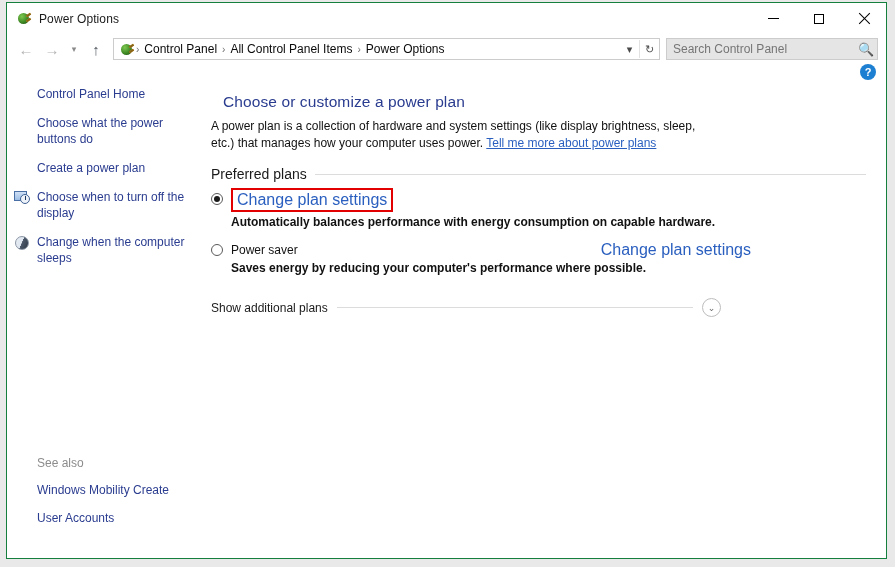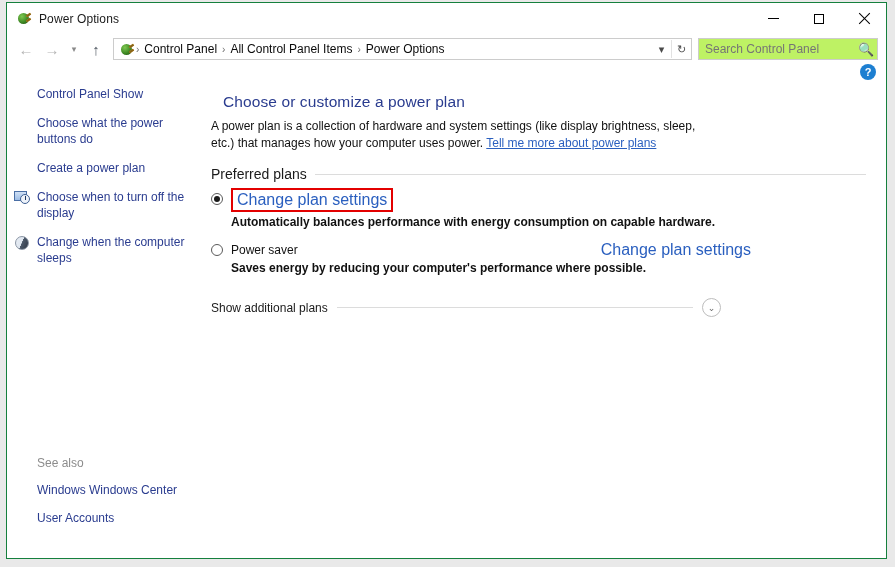--- a/index.html
+++ b/index.html
@@ -163,25 +163,25 @@
     align-items: center;
     justify-content: center;
     font-size: 11px;
     color: #4a4a4a;
     flex: none;
     cursor: default;
   }
   .addr-div { width: 1px; height: 18px; background: #e2e2e2; flex: none; }
 
   #searchbox {
-    width: 180px;
+    width: 212px;
     height: 22px;
     margin-left: 6px;
     border: 1px solid #cccccc;
-    background: #bef264;
+    background: #e5e5e5;
     display: flex;
     align-items: center;
     box-sizing: border-box;
     flex: none;
   }
   #searchbox input {
     border: 0;
     outline: none;
     flex: 1;
     font-size: 12px;
@@ -494,21 +494,21 @@
   </div>
 
   <div id="helprow">
     <div id="help-icon">?</div>
   </div>
 
   <div id="body">
 
     <div id="sidebar">
       <div class="side-link">
-        <span>Control Panel Show</span>
+        <span>Control Panel Home</span>
       </div>
       <div class="side-link">
         <span>Choose what the power buttons do</span>
       </div>
       <div class="side-link">
         <span>Create a power plan</span>
       </div>
       <div class="side-link">
         <span class="side-icon ico-display">
           <span class="scr"></span>
@@ -519,21 +519,21 @@
       <div class="side-link">
         <span class="side-icon ico-sleep">
           <span class="moon"></span>
         </span>
         <span>Change when the computer sleeps</span>
       </div>
 
       <div id="seealso">
         <div id="seealso-title">See also</div>
         <div class="side-link">
-          <span>Windows Windows Center</span>
+          <span>Windows Mobility Create</span>
         </div>
         <div class="side-link">
           <span>User Accounts</span>
         </div>
       </div>
     </div>
 
     <div id="content">
       <h1 id="page-title">Choose or customize a power plan</h1>
 

